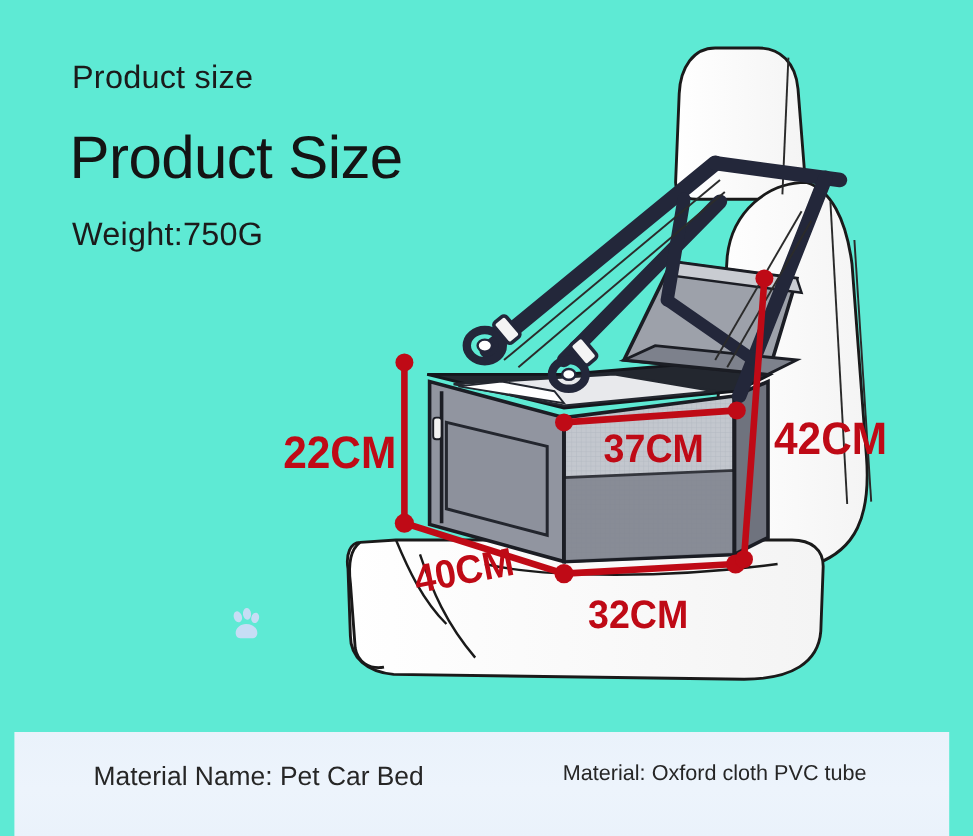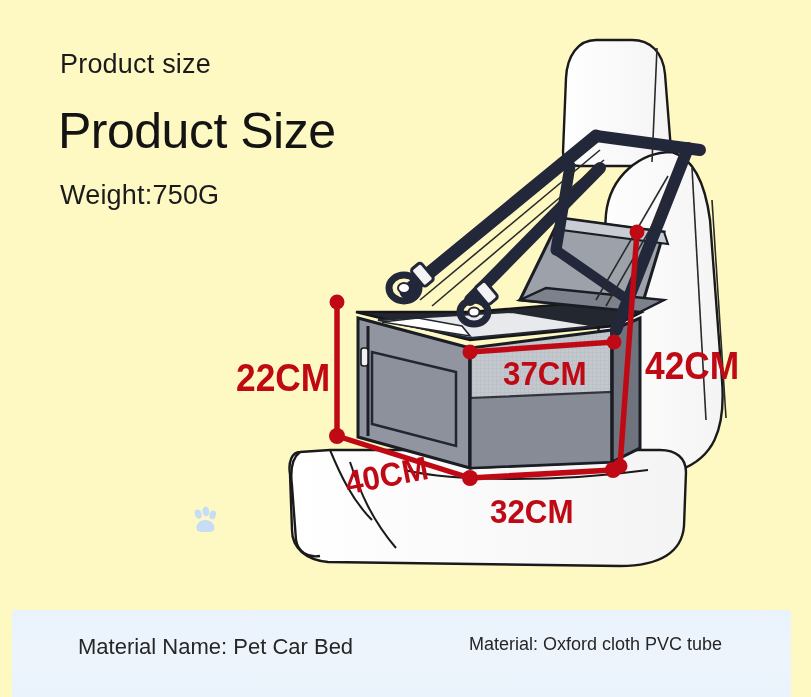--- a/index.html
+++ b/index.html
@@ -3,21 +3,21 @@
 <meta charset="utf-8">
 <style>
   html,body{margin:0;padding:0;}
   body{
     width:811px;height:697px;
     background:#ffffff;
     font-family:"Liberation Sans", sans-serif;
     overflow:hidden;
     position:relative;
   }
-  #stage{position:absolute;left:0;top:0;width:811px;height:697px;background:#fef9c3;}
+  #stage{position:absolute;left:0;top:0;width:811px;height:697px;background:#5eead4;}
 
   
   .hdr-small{
     position:absolute;left:60px;top:49px;
     font-size:27px;color:#1b1b1b;letter-spacing:0.2px;
     white-space:nowrap;
   }
   .hdr-big{
     position:absolute;left:58px;top:102px;
     font-size:50px;color:#141414;letter-spacing:-0.5px;

